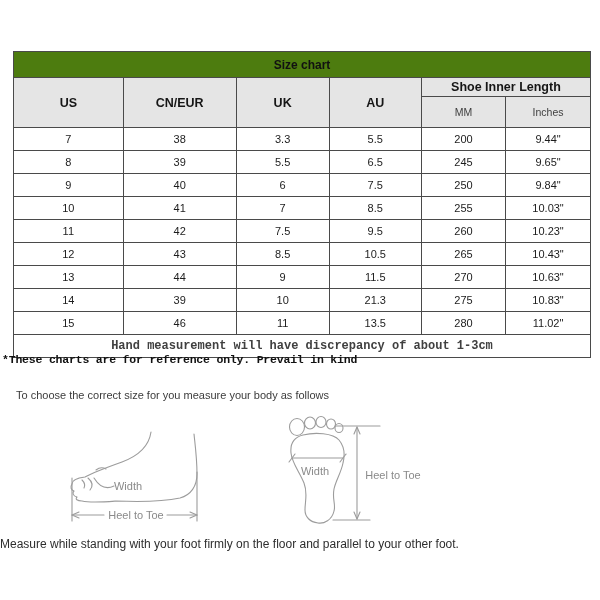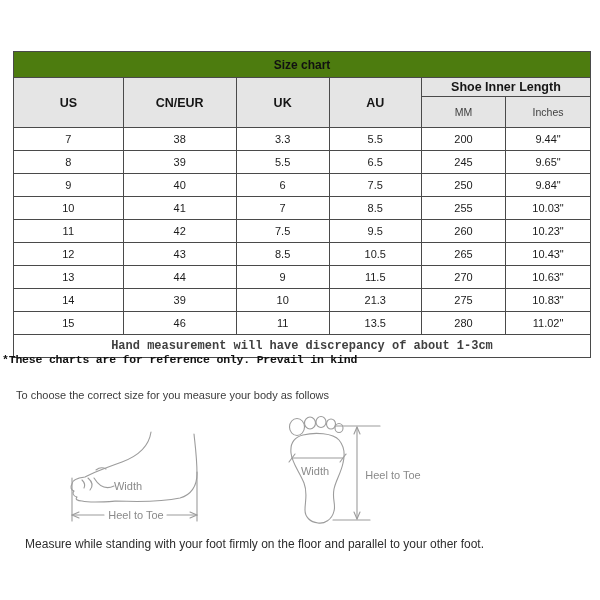--- a/index.html
+++ b/index.html
@@ -91,21 +91,21 @@
     left: 16px;
     top: 389px;
     font-size: 11px;
     color: #3c3c3c;
   }
   .measure-caption {
     position: absolute;
     left: 0;
     top: 537px;
     width: 484px;
-    text-align: right;
+    text-align: left;
     font-size: 12px;
     color: #2e2e2e;
   }
 
   
   .diagram { position: absolute; }
   .diagram-side { left: 58px; top: 420px; }
   .diagram-top  { left: 275px; top: 413px; }
   .diagram svg text {
     font-family: "Liberation Sans", sans-serif;

